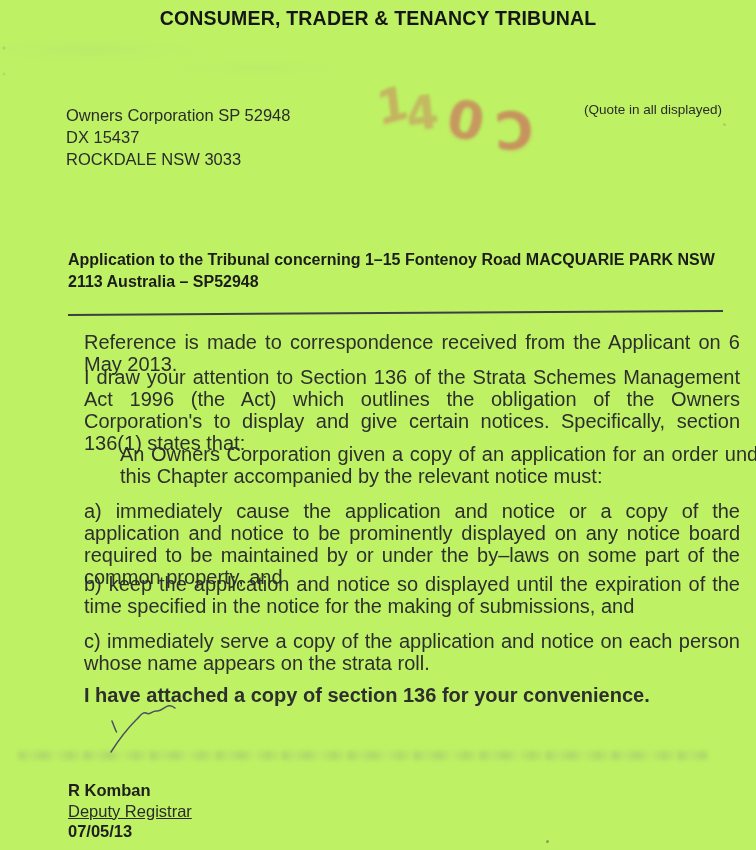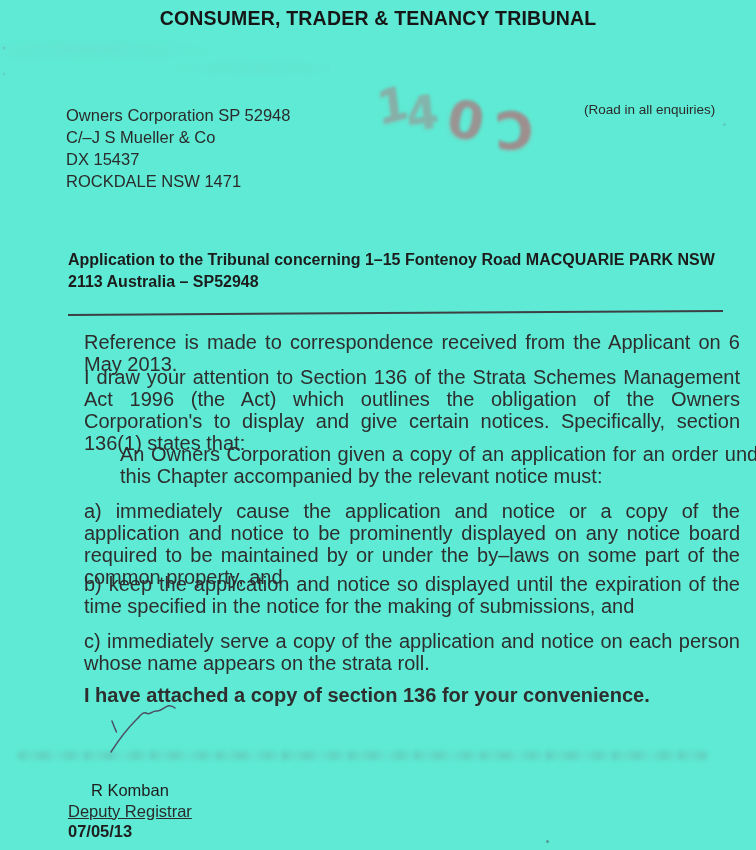--- a/index.html
+++ b/index.html
@@ -5,21 +5,21 @@
   html, body {
     margin: 0;
     padding: 0;
     background: #e8e8e8;
   }
   .page {
     position: relative;
     width: 756px;
     height: 850px;
     margin: 0 auto;
-    background: #5eead4;
+    background: #bef264;
     overflow: hidden;
     font-family: "Liberation Sans", sans-serif;
     color: #262626;
   }
   
   .scan-artifact-1 {
     position: absolute;
     left: -30px; top: 20px;
     width: 360px; height: 70px;
     background:
@@ -129,21 +129,21 @@
     border-radius: 4px;
     pointer-events: none;
   }
   .signoff-block {
     position: absolute;
     left: 68px; top: 780px;
     font-size: 16.5px;
     line-height: 20.5px;
     color: #1e1e1e;
   }
-  .signoff-name { font-weight: normal; text-align: center; }
+  .signoff-name { font-weight: bold; }
   .signoff-title { text-decoration: underline; color: #2a2a2a; }
   .signoff-date { font-weight: bold; }
   .dot-artifact {
     position: absolute;
     width: 3px; height: 3px;
     border-radius: 50%;
     background: rgba(80,80,90,0.5);
     pointer-events: none;
   }
 </style>
@@ -152,34 +152,33 @@
 
 <div class="page">
 
   <div class="scan-artifact-1"></div>
   <div class="scan-artifact-2"></div>
 
   <div class="doc-title">CONSUMER, TRADER &amp; TENANCY TRIBUNAL</div>
 
   <div class="recipient-block">
     <div>Owners Corporation SP 52948</div>
-    <div>C/–J S Mueller &amp; Co</div>
     <div>DX 15437</div>
-    <div>ROCKDALE NSW 1471</div>
+    <div>ROCKDALE NSW 3033</div>
   </div>
 
   <div class="stamp">
     <span class="c1">1</span>
     <span class="c2">4</span>
     <span class="c3">0</span>
     <span class="c4">C</span>
   </div>
 
   <div class="fileno-block">
-    <div class="fileno-note">(Road in all enquiries)</div>
+    <div class="fileno-note">(Quote in all displayed)</div>
   </div>
 
   <div class="subject">Application to the Tribunal concerning 1–15 Fontenoy Road MACQUARIE PARK NSW 2113 Australia – SP52948</div>
   <div class="subject-rule"></div>
 
   <div class="para p1">Reference is made to correspondence received from the Applicant on 6 May 2013.</div>
   <div class="para p2">I draw your attention to Section 136 of the Strata Schemes Management Act 1996 (the Act) which outlines the obligation of the Owners Corporation's to display and give certain notices. Specifically, section 136(1) states that:</div>
   <div class="para p3">An Owners Corporation given a copy of an application for an order under this Chapter accompanied by the relevant notice must:</div>
   <div class="para p5">b) keep the application and notice so displayed until the expiration of the time specified in the notice for the making of submissions, and</div>
   <div class="para p4">a) immediately cause the application and notice or a copy of the application and notice to be prominently displayed on any notice board required to be maintained by or under the by–laws on some part of the common property, and</div>

